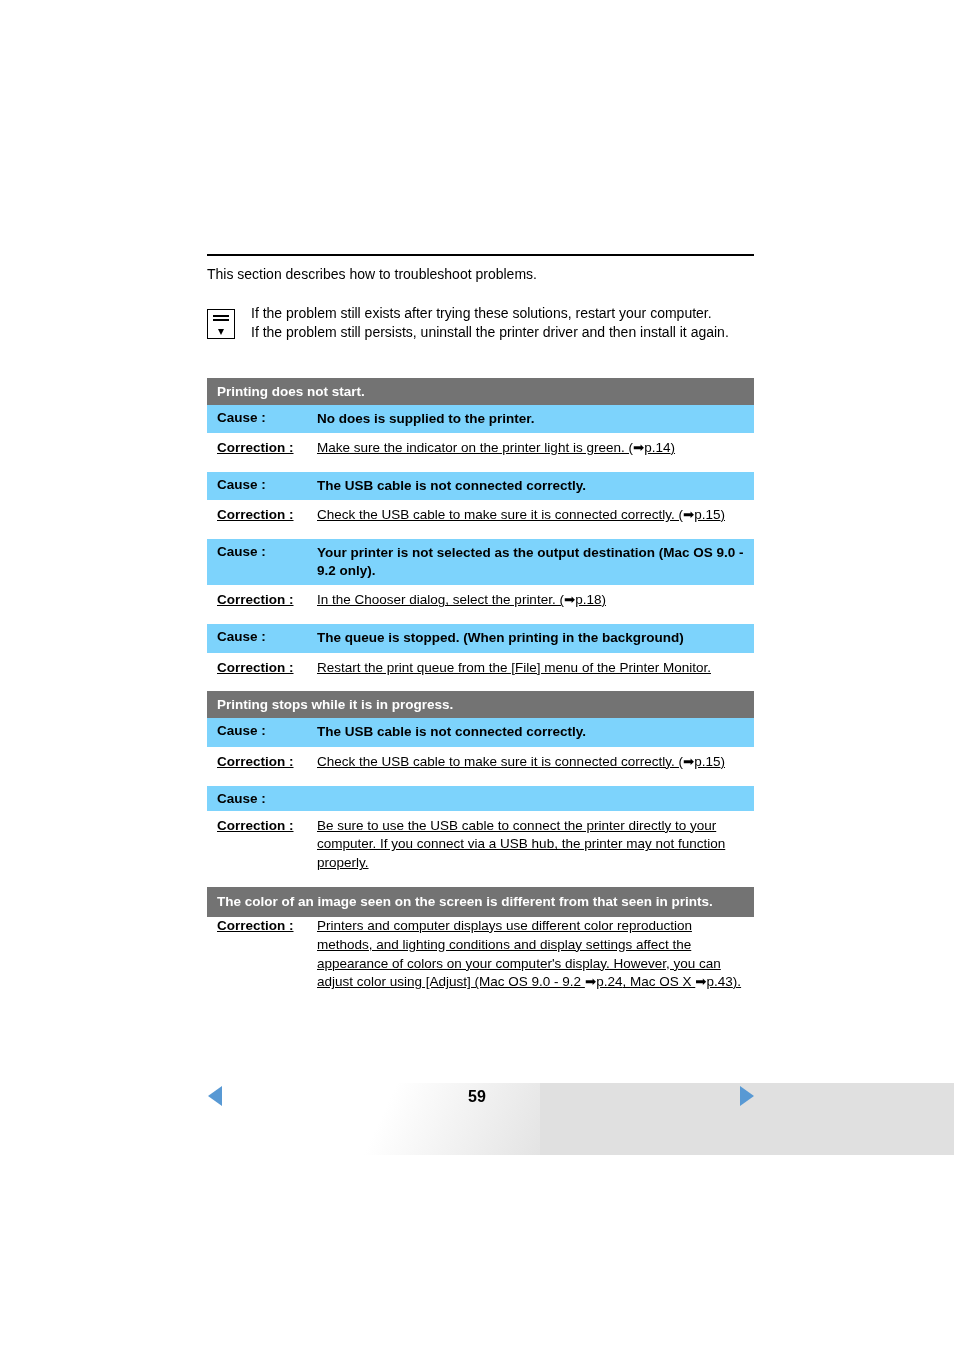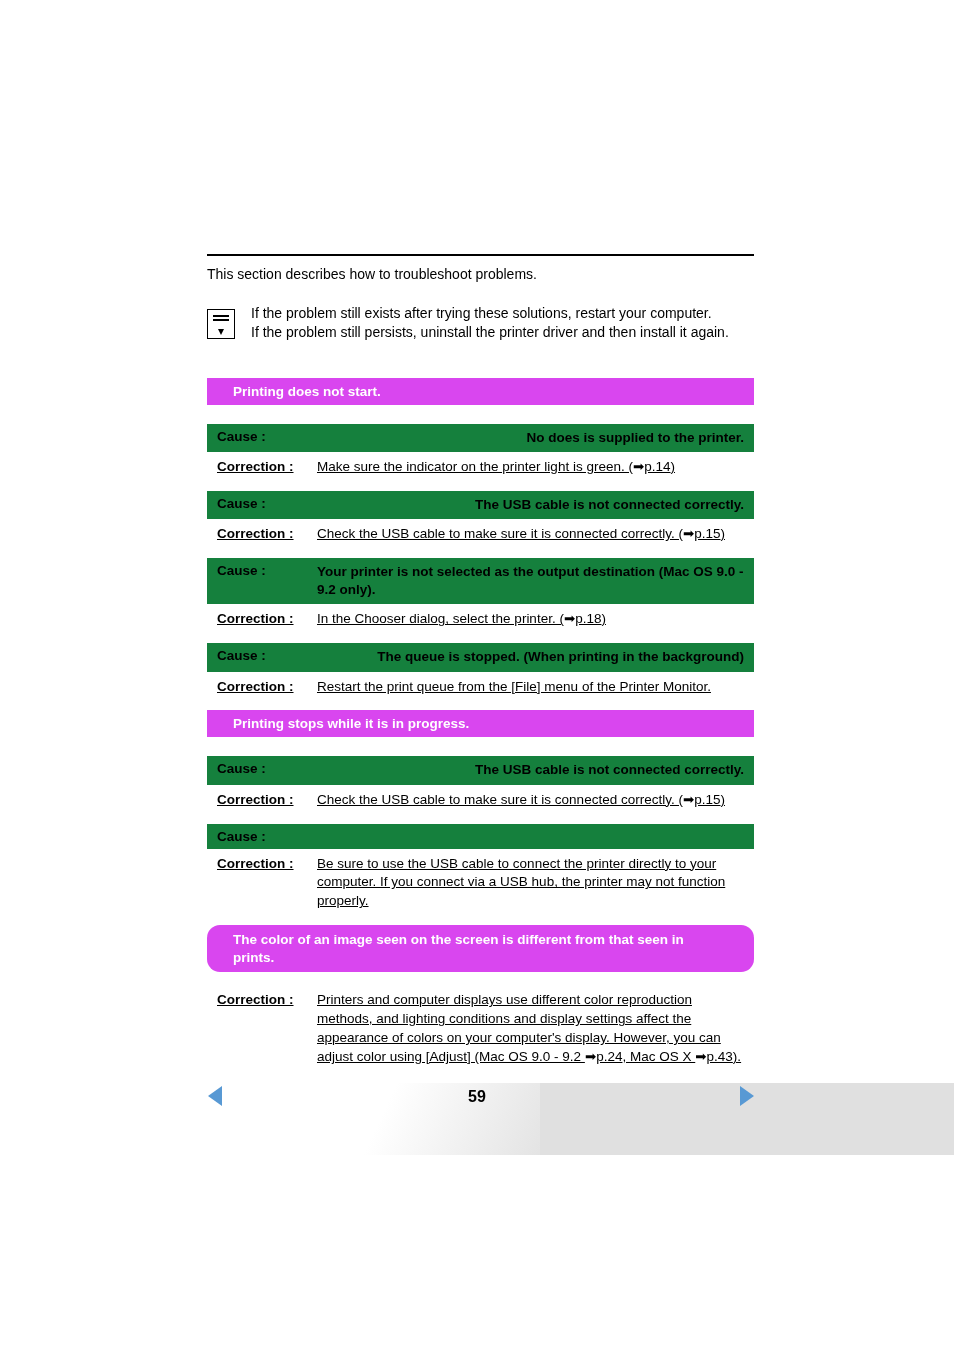--- a/index.html
+++ b/index.html
@@ -53,36 +53,35 @@
       content: "";
       position: absolute;
       bottom: 3px; left: 10px;
       width: 0; height: 0;
       border-left: 3.5px solid transparent;
       border-right: 3.5px solid transparent;
       border-top: 6px solid #000;
     }
     .note-text { font-size: 14px; line-height: 1.35; }
     .section-bar {
-      background: #d946ef;
+      background: #737373;
       color: #fff;
       font-weight: 900;
       font-size: 13.5px;
-      padding: 6px 26px;
-      margin-bottom: 19px;
+      padding: 6px 10px;
+      margin-bottom: 0;
       font-stretch: condensed;
     }
-    .section-bar.twoLine { line-height: 1.3; border-radius: 13px; }
+    .section-bar.twoLine { line-height: 1.3; }
     .cause-row {
-      background: #15803d;
+      background: #7dd3fc;
       padding: 5px 10px;
       display: flex;
       font-size: 13.5px;
       margin-bottom: 6px;
-      justify-content: space-between;
     }
     .cause-label { font-weight: 700; width: 100px; flex-shrink: 0; }
     .cause-text { font-weight: 700; line-height: 1.35; }
     .correction-row {
       display: flex;
       font-size: 13.5px;
       padding: 0 10px 14px 10px;
       line-height: 1.4;
       text-decoration: underline;
     }

